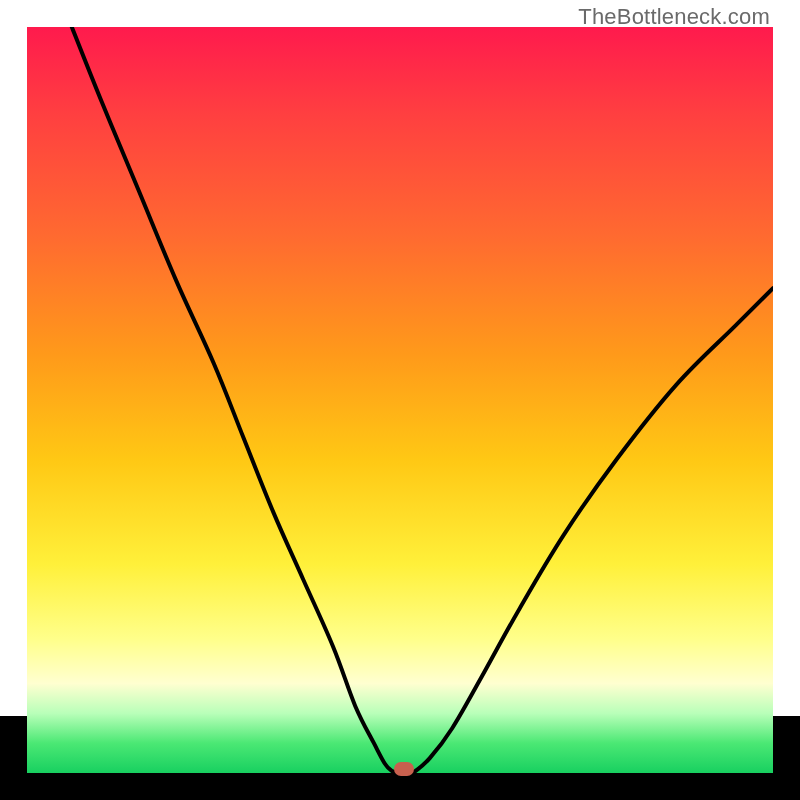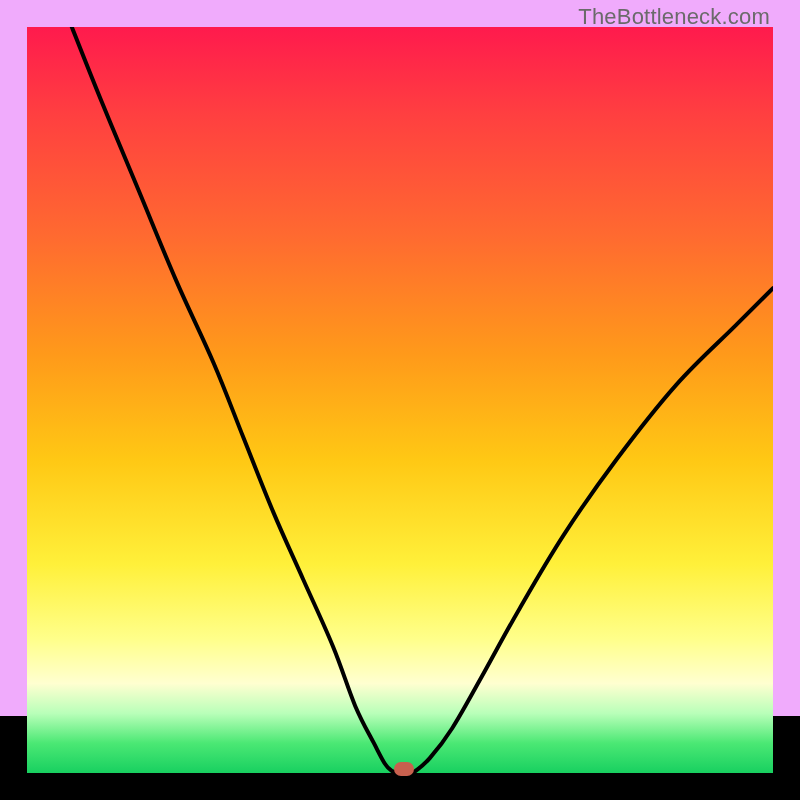--- a/index.html
+++ b/index.html
@@ -9,21 +9,21 @@
     height: 800px;
     background: #000;
     font-family: Arial, Helvetica, sans-serif;
   }
   .frame {
     position: absolute;
     top: 0;
     left: 0;
     width: 800px;
     height: 716px;
-    background: #f0abfc;
+    background: #ffffff;
   }
   .plot {
     position: absolute;
     top: 27px;
     left: 27px;
     width: 746px;
     height: 746px;
     background: linear-gradient(to bottom,
       #ff1a4d 0%,
       #ff4040 12%,

